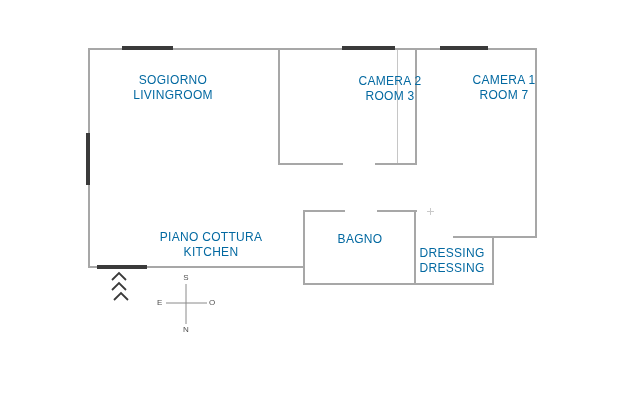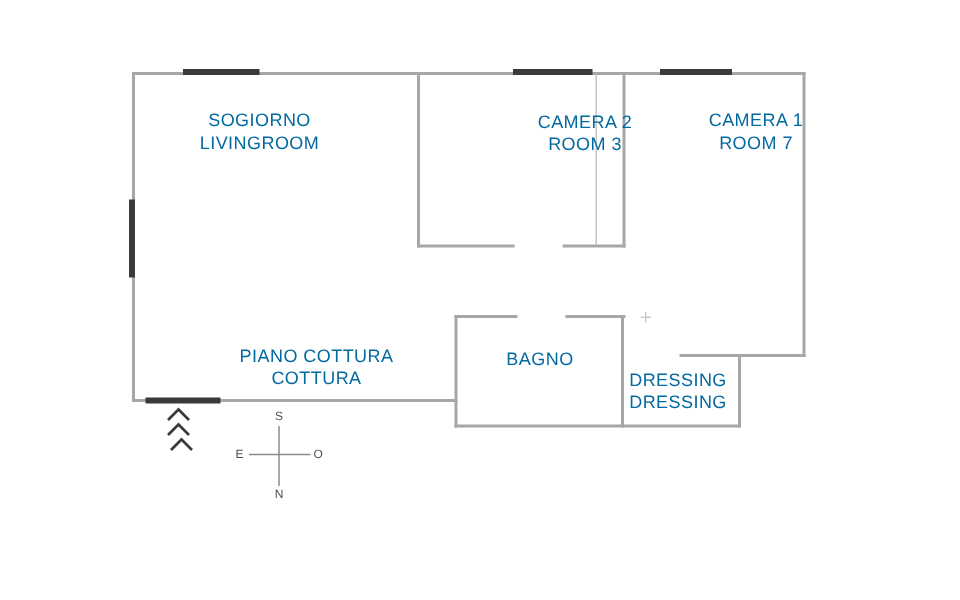--- a/index.html
+++ b/index.html
@@ -63,21 +63,21 @@
   <div class="room-label" style="left:346px;top:74px;margin-left:44px;">
     <div>CAMERA 2</div>
     <div>ROOM 3</div>
   </div>
   <div class="room-label" style="left:479px;top:73px;margin-left:25px;">
     <div>CAMERA 1</div>
     <div>ROOM 7</div>
   </div>
   <div class="room-label" style="left:211px;top:230px;">
     <div>PIANO COTTURA</div>
-    <div>COTTURA</div>
+    <div>KITCHEN</div>
   </div>
   <div class="room-label" style="left:360px;top:232px;">
     <div>BAGNO</div>
   </div>
   <div class="room-label" style="left:452px;top:246px;">
     <div>DRESSING</div>
     <div>DRESSING</div>
   </div>
 
   <svg style="left:107px;top:269px;" width="26" height="32" viewBox="0 0 26 32">

